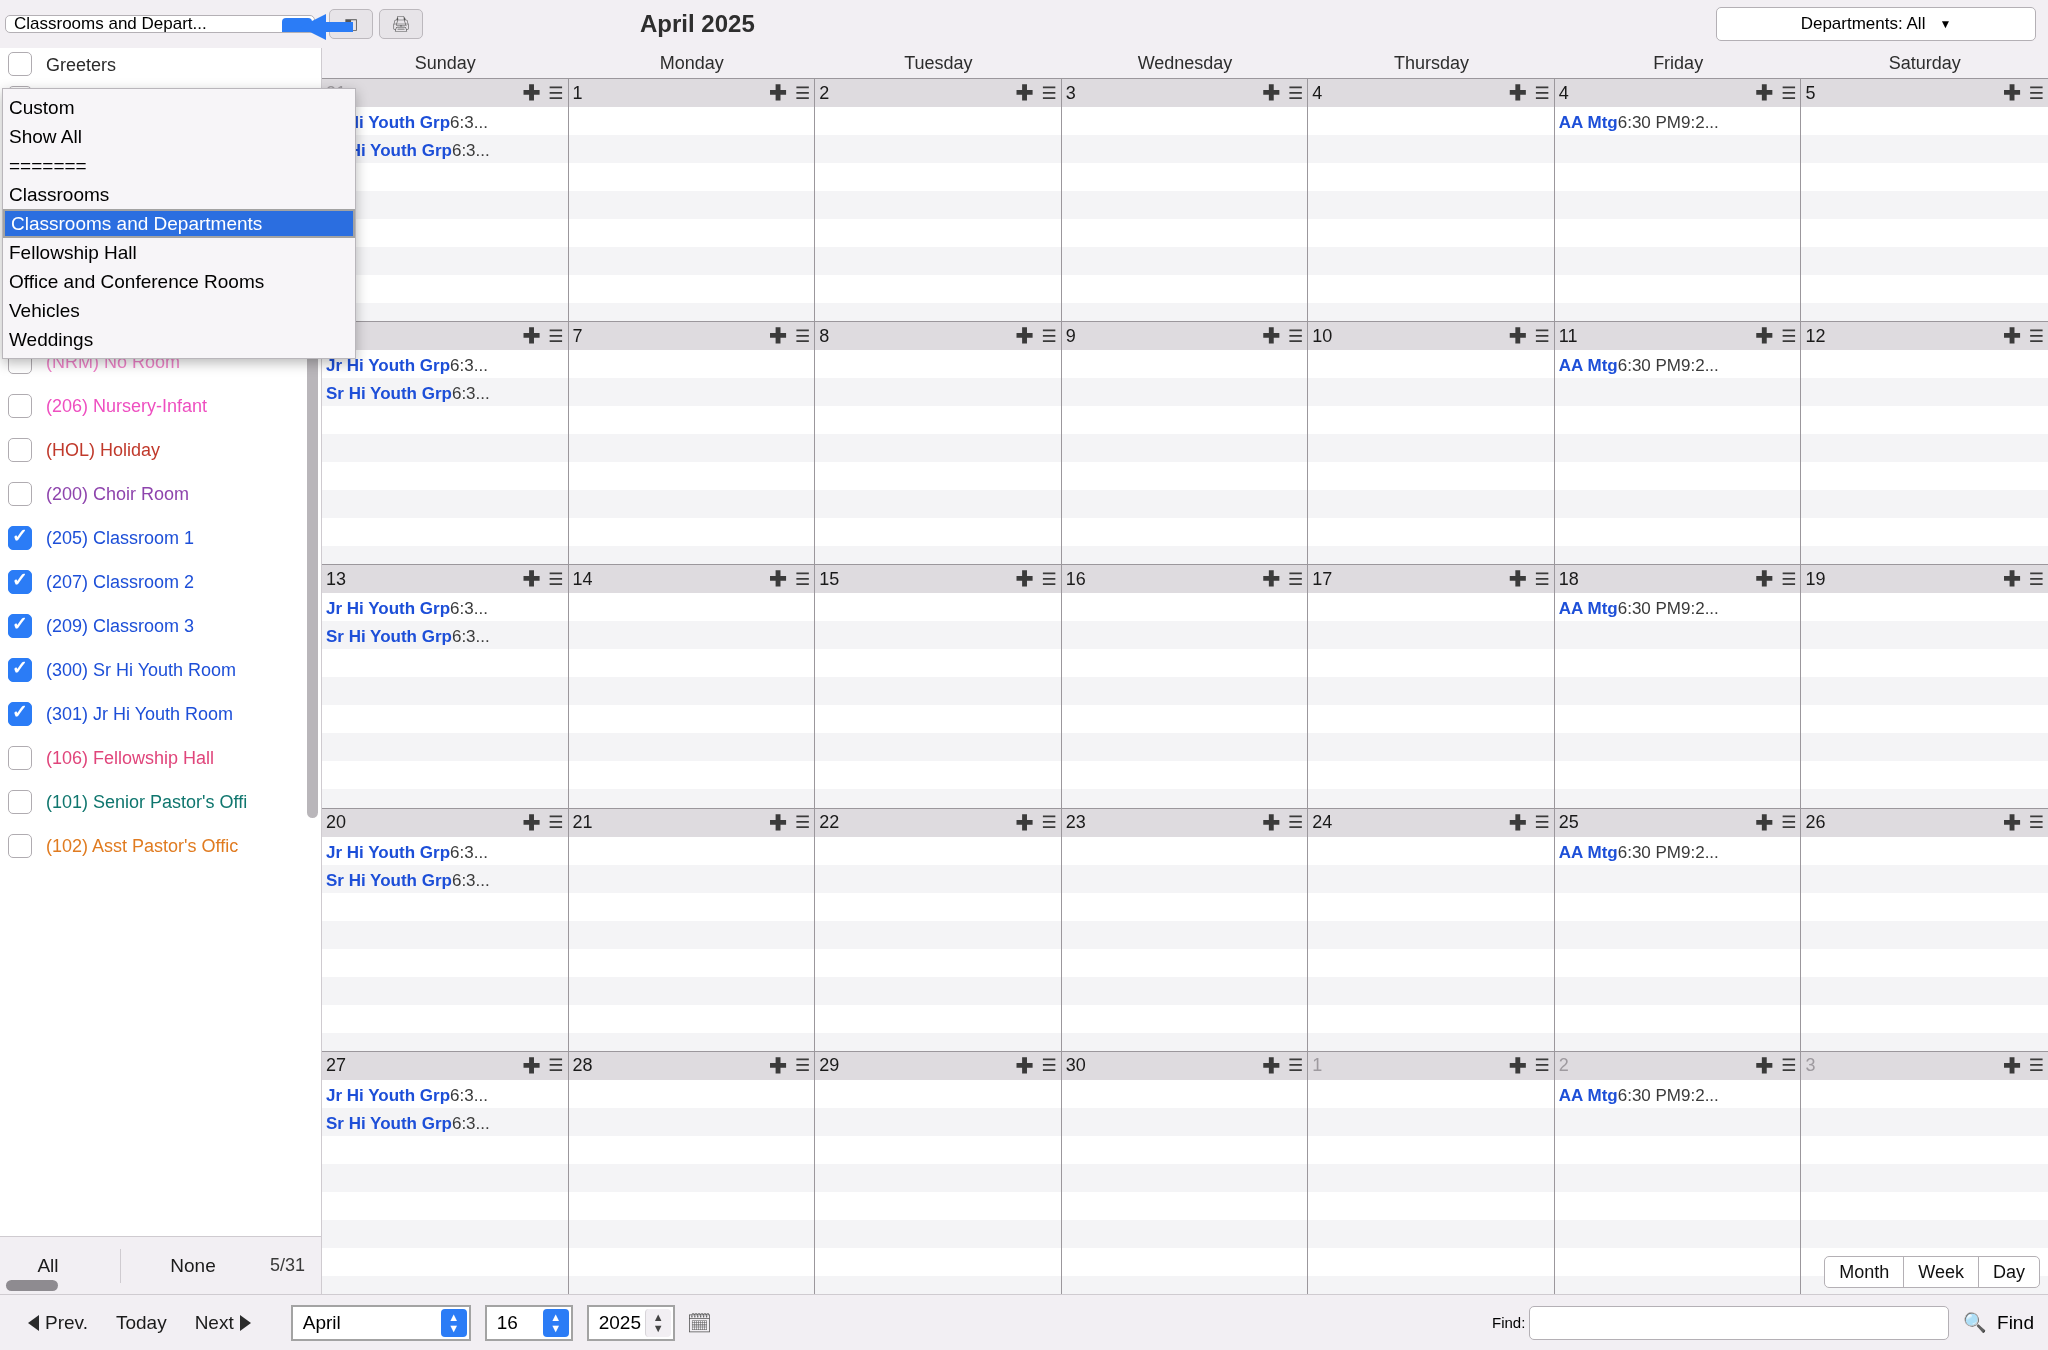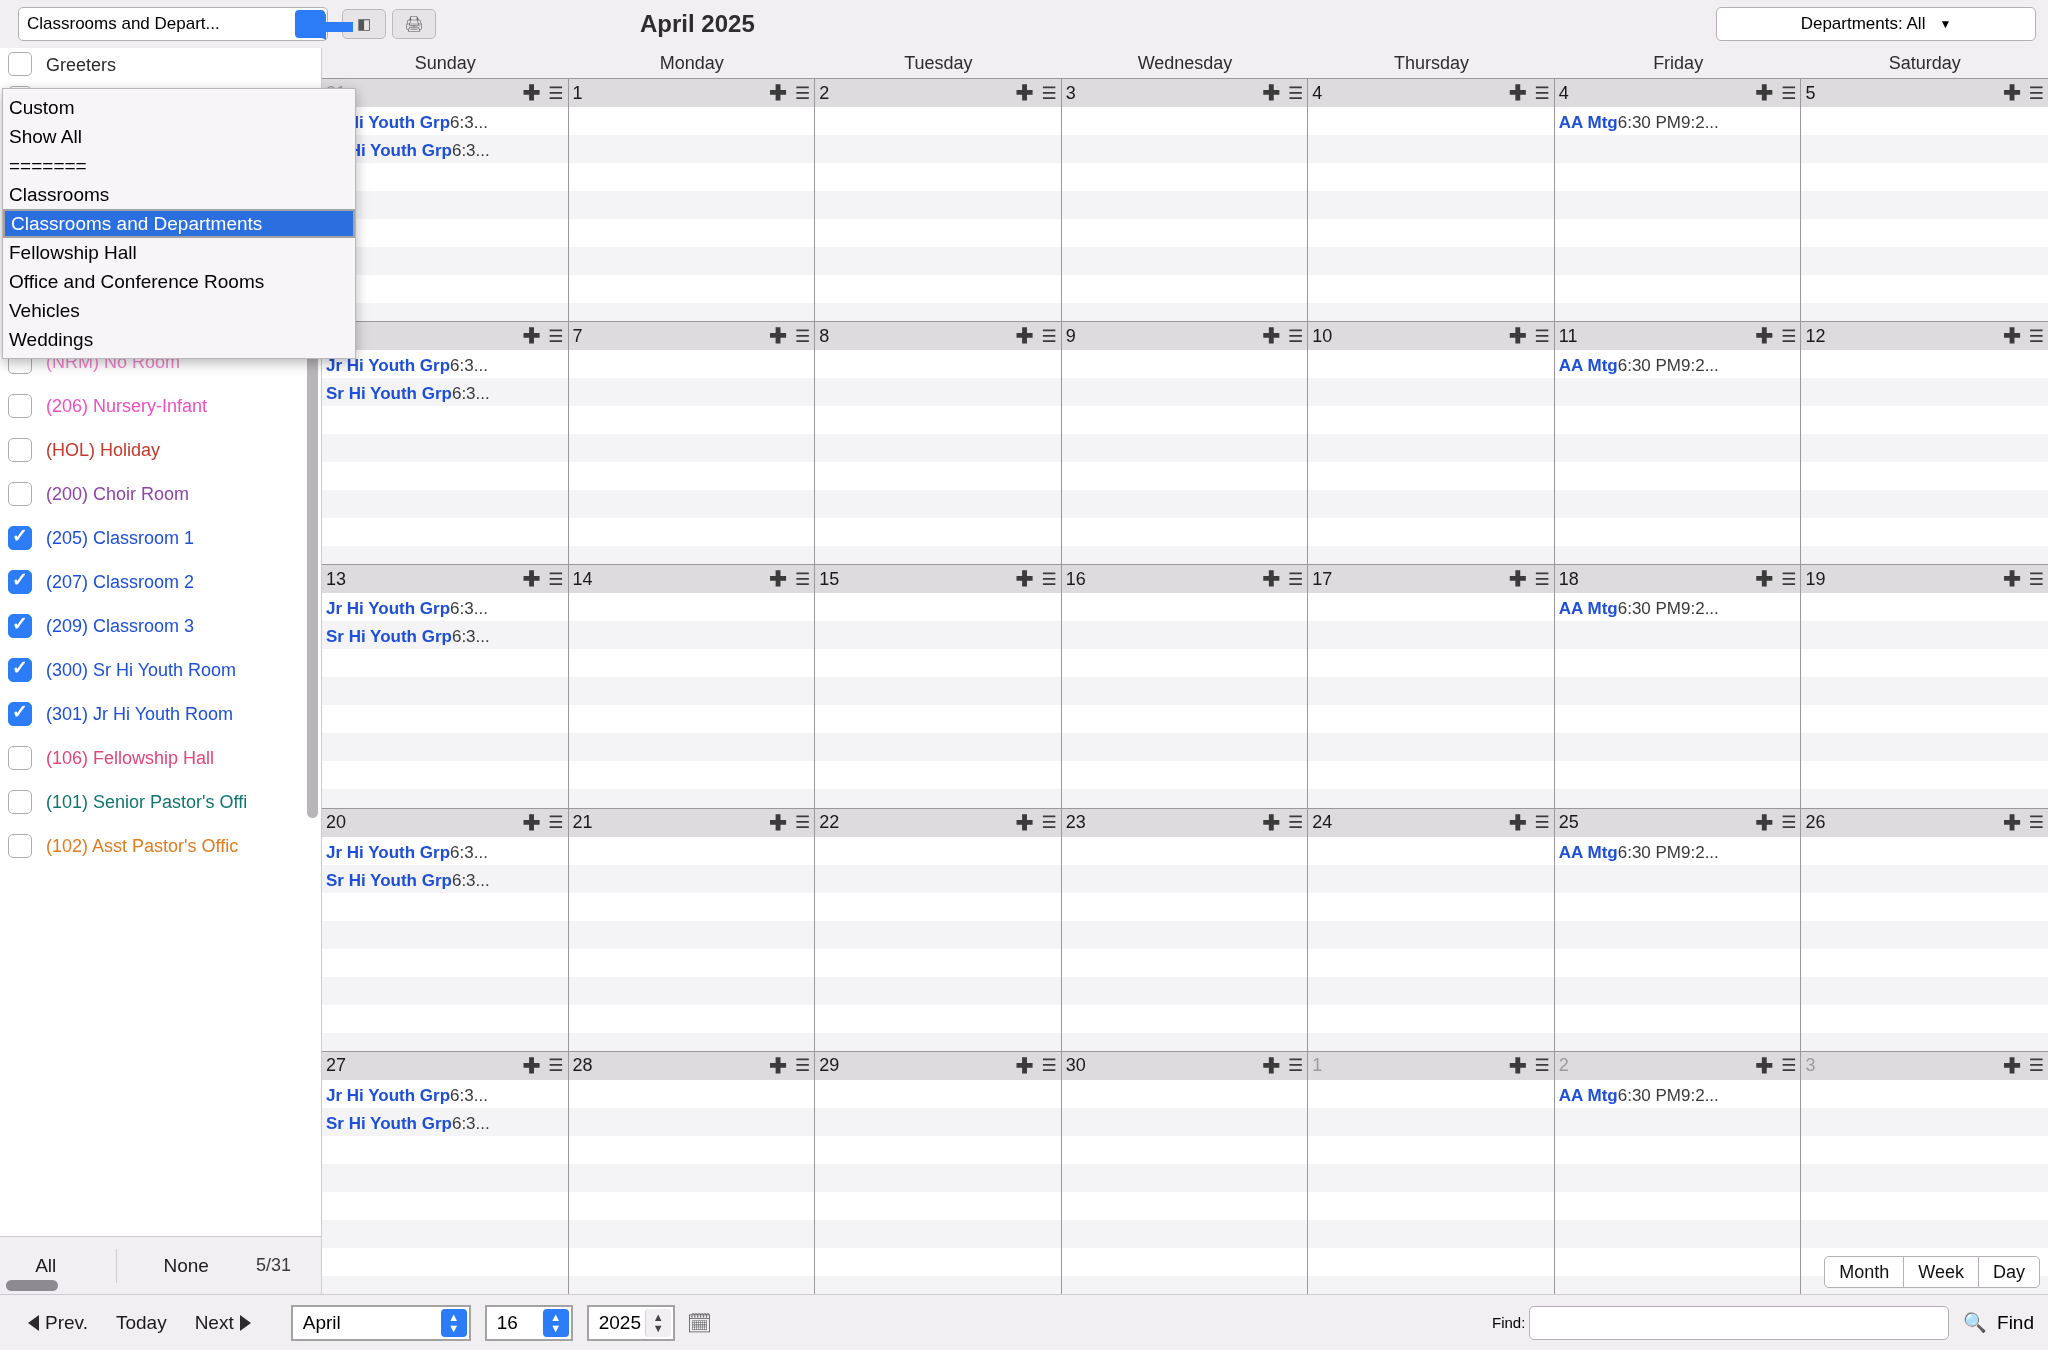--- a/index.html
+++ b/index.html
@@ -39,22 +39,22 @@
   
   .toolbar {
     height: 48px;
     flex: 0 0 48px;
     display: flex; align-items: center;
     padding: 0 10px 0 0;
     position: relative;
     background: #f2eff3;
   }
   .combo {
-    width: 310px; height: 34px;
-    margin-left: 18px;
+    width: 310px; height: 18px;
+    margin-left: 5px;
     background: #ffffff;
     border: 1px solid #b4b0b5;
     border-radius: 5px;
     display: flex; align-items: center;
     position: relative;
     font-size: 17px; color: #000;
     padding-left: 8px;
     overflow: hidden;
   }
   .combo-arrow {
@@ -168,21 +168,21 @@
     border-top: 1px solid #cfcbd0;
     display: flex; align-items: center;
     background: #f2eff3;
     font-size: 19px;
     gap: 24px;
   }
   .sf-btn {
     width: 96px; text-align: center; color: #1b1b1b;
   }
   .sf-sep { width: 1px; height: 34px; background: #cfcbd0; }
-  .sf-count { margin-left: auto; margin-right: 30px; color: #3a3a3a; font-size: 18px; }
+  .sf-count { margin-left: auto; margin-right: 16px; color: #3a3a3a; font-size: 18px; }
   
   .cal {
     flex: 1 1 auto;
     display: flex; flex-direction: column;
     background: #fff;
     min-width: 0;
   }
   .dow-row {
     display: grid;
     grid-template-columns: repeat(7, 1fr);

